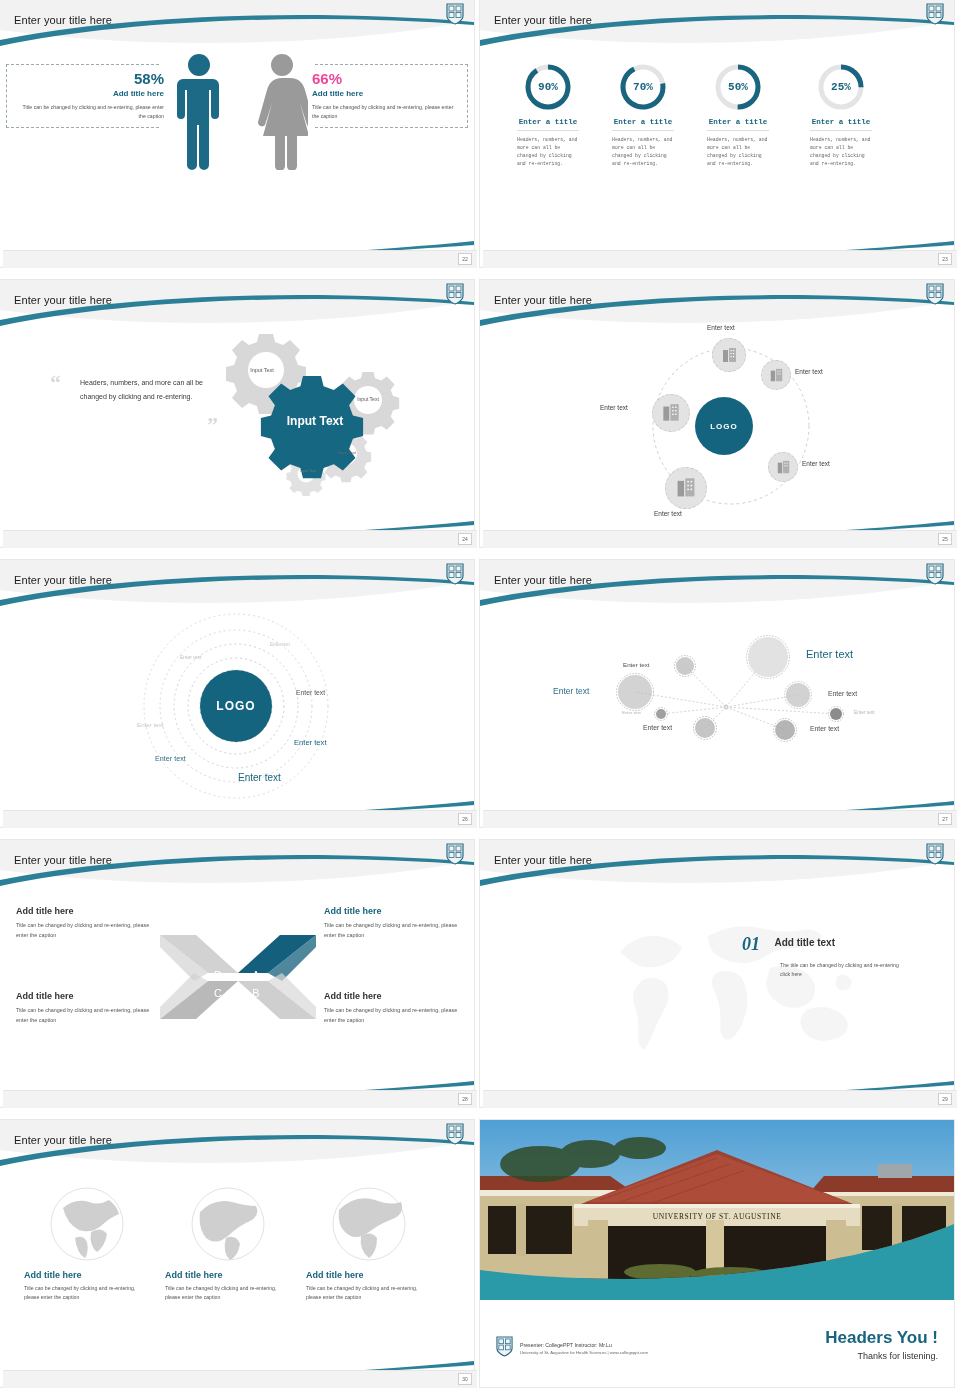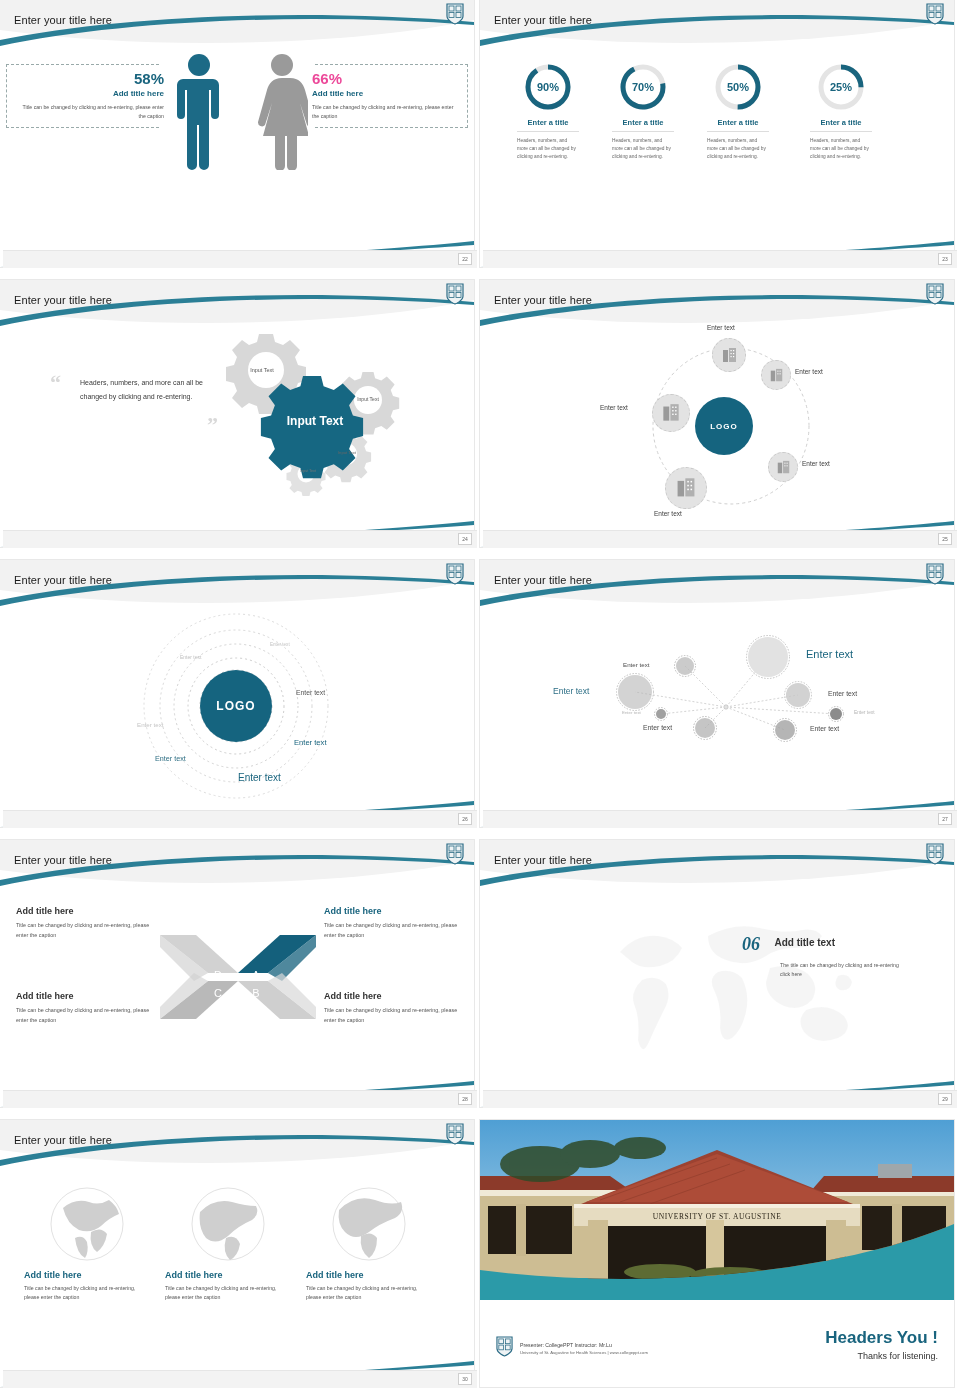--- a/index.html
+++ b/index.html
@@ -49,21 +49,21 @@
   .cap{font-size:5.2px;line-height:9px;color:#555;}
   .h2{font-size:10px;font-weight:bold;}
   .h3{font-size:8px;font-weight:bold;}
 
   
   .s1-pct{font-size:15px;font-weight:bold;}
   .s1-box{position:absolute;width:150px;}
   .dashbox{position:absolute;border:1px dashed #9aa;border-right:none;}
 
   
-  .donutcol{position:absolute;width:100px;text-align:center;}
+  .donutcol{position:absolute;width:100px;text-align:center;font-family:Liberation Mono, monospace;}
   .donut{position:relative;width:50px;height:50px;margin:0 auto;}
   .donut .num{
     position:absolute;left:0;top:0;width:50px;height:50px;
     display:flex;align-items:center;justify-content:center;
     font-size:11px;font-weight:bold;color:#19647e;
   }
   .donut-title{font-size:7.5px;font-weight:bold;color:#19647e;margin-top:6px;}
   .donut-rule{width:62px;height:1px;background:#ddd;margin:4px auto 5px;}
   .donut-cap{font-size:4.8px;line-height:8px;color:#666;width:62px;margin:0 auto;text-align:left;}
 
@@ -660,21 +660,21 @@
         <path d="M108,30 q26,-14 52,-8 24,6 42,2 14,-2 20,6 -10,12 -28,12 -16,0 -28,8 -20,12 -40,4 -18,-6 -18,-24 z"></path>
         <path d="M118,66 q14,-4 24,6 8,16 4,34 -4,18 -14,26 -10,6 -12,-10 2,-22 -6,-38 -6,-12 4,-18 z"></path>
         <path d="M170,62 q22,-6 38,6 12,12 4,26 -12,12 -28,6 -18,-8 -18,-24 z"></path>
         <path d="M206,104 q22,-8 38,6 10,14 -6,22 -22,8 -34,-6 -8,-12 2,-22 z"></path>
         <path d="M238,70 q10,-4 14,6 -2,10 -12,8 -8,-4 -2,-14 z"></path>
       </g>
     </svg>
 
 
     <div style="position:absolute;left:262px;top:50px;">
-      <span class="bignum">06</span>
+      <span class="bignum">01</span>
       <span class="h2 dk" style="margin-left:10px;vertical-align:4px;">Add title text</span>
       <div class="cap" style="margin:6px 0 0 38px;width:130px;">The title can be changed by clicking and re-entering click here</div>
     </div>
   </div>
 
   <div class="botswoosh">
     <svg width="474" height="40" viewBox="0 0 474 40">
       <path d="M474,14 C380,24 200,34 0,40 L474,40 Z" fill="#ffffff"></path>
       <path d="M474,14 C380,24 200,34 0,40 L60,40 C220,34 390,24 474,18 Z" fill="#2b7f96"></path>
     </svg>

